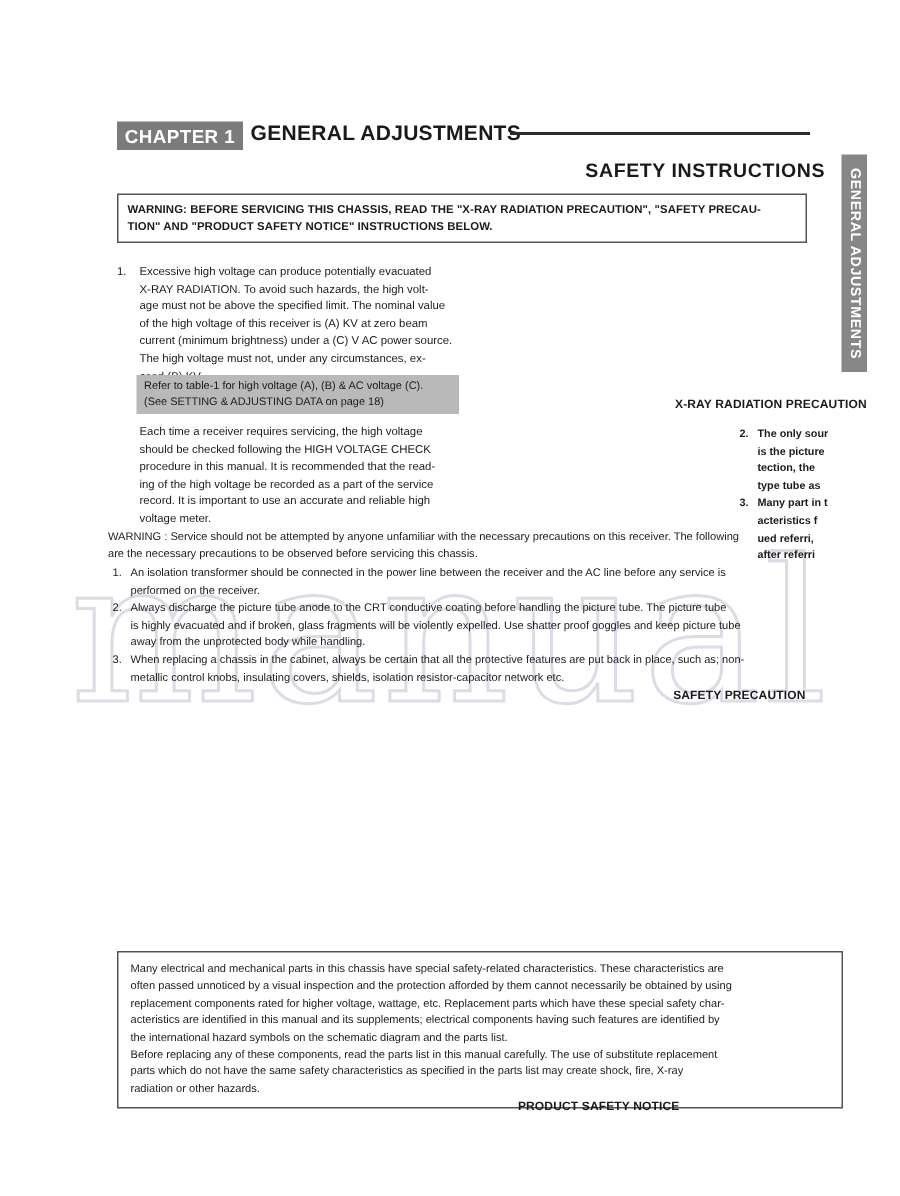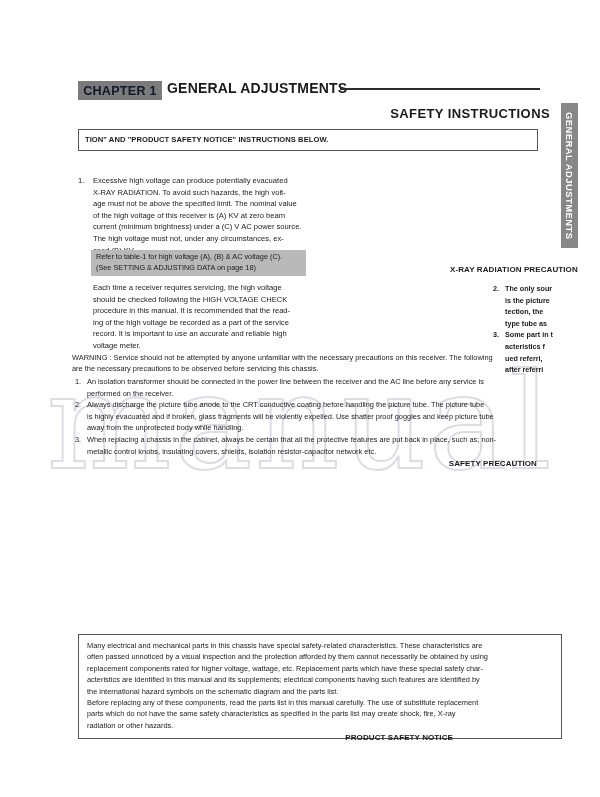--- a/index.html
+++ b/index.html
@@ -39,21 +39,21 @@
     user-select: none;
   }
 
   .layer { position: absolute; z-index: 2; }
 
   
   #chapter-badge {
     left: 78px; top: 81px;
     width: 84px; height: 19px;
     background: #7b7b7b;
-    color: #0f172a;
+    color: #ffffff;
     font-size: 12.5px;
     font-weight: bold;
     letter-spacing: .3px;
     display: flex;
     align-items: center;
     justify-content: center;
   }
   #chapter-title {
     left: 167px; top: 80px;
     font-size: 14px;
@@ -250,20 +250,21 @@
 
   <div id="chapter-badge" class="layer">CHAPTER 1</div>
   <div id="chapter-title" class="layer">GENERAL ADJUSTMENTS</div>
   <div id="header-rule" class="layer"></div>
 
   <div id="side-tab" class="layer">GENERAL ADJUSTMENTS</div>
 
   <div id="page-title" class="layer">SAFETY INSTRUCTIONS</div>
 
   <div id="warning-box" class="layer">
+    <div class="wline">WARNING: BEFORE SERVICING THIS CHASSIS, READ THE "X-RAY RADIATION PRECAUTION", "SAFETY PRECAU-</div>
     <div class="wline">TION" AND "PRODUCT SAFETY NOTICE" INSTRUCTIONS BELOW.</div>
   </div>
 
   <div id="item1" class="layer">
     <span class="num">1.</span>
     <div class="body">
       <div>Excessive high voltage can produce potentially evacuated</div>
       <div>X-RAY RADIATION. To avoid such hazards, the high volt-</div>
       <div>age must not be above the specified limit. The nominal value</div>
       <div>of the high voltage of this receiver is (A) KV at zero beam</div>
@@ -291,21 +292,21 @@
   <div id="xray-list" class="layer">
     <div class="xitem">
       <span class="xnum">2.</span>
       <span>The only sour</span>
     </div>
     <div class="xcont">is the picture</div>
     <div class="xcont">tection, the</div>
     <div class="xcont">type tube as</div>
     <div class="xitem">
       <span class="xnum">3.</span>
-      <span>Some part in t</span>
+      <span>Many part in t</span>
     </div>
     <div class="xcont">acteristics f</div>
     <div class="xcont">ued referri,</div>
     <div class="xcont">after referri</div>
   </div>
 
   <div id="warn2" class="layer">
     <div class="p">WARNING : Service should not be attempted by anyone unfamiliar with the necessary precautions on this receiver. The following</div>
     <div class="p">are the necessary precautions to be observed before servicing this chassis.</div>
   </div>

